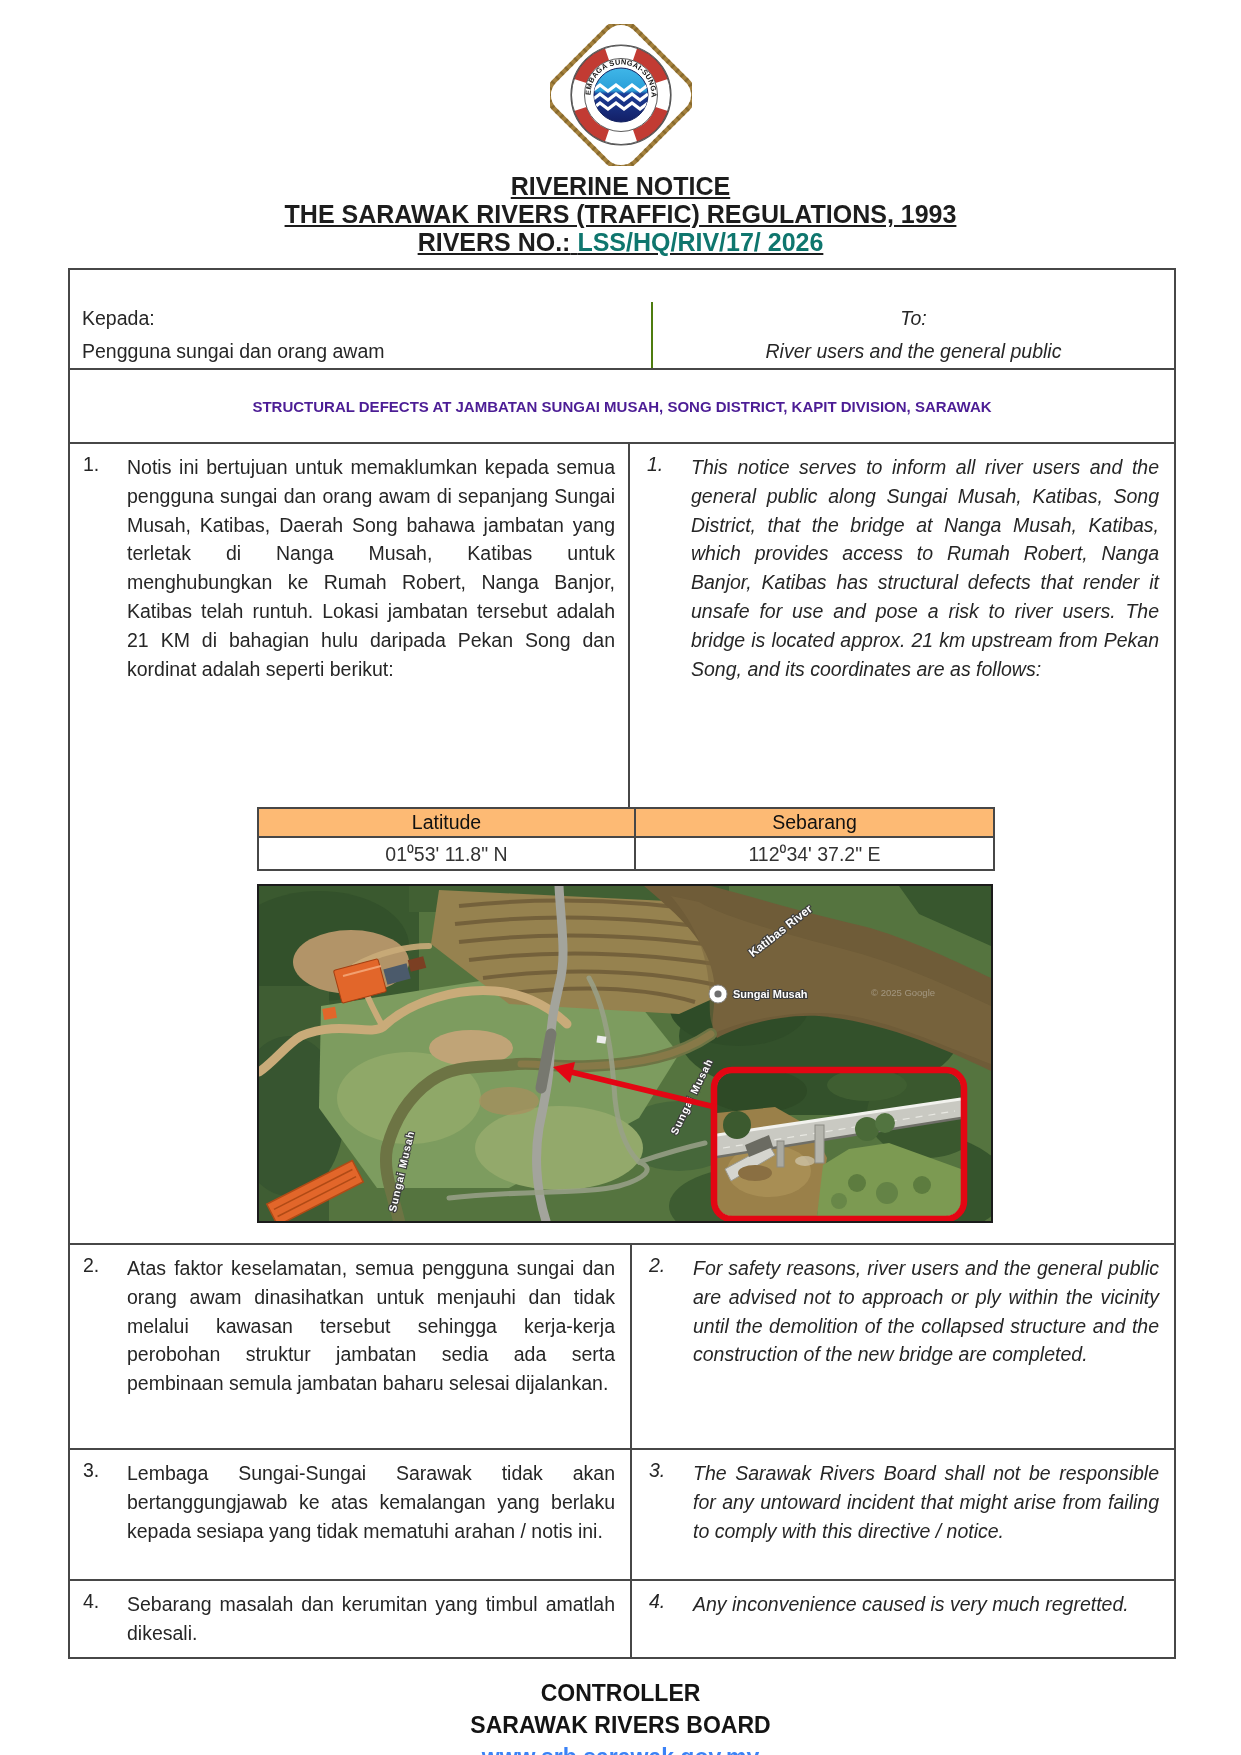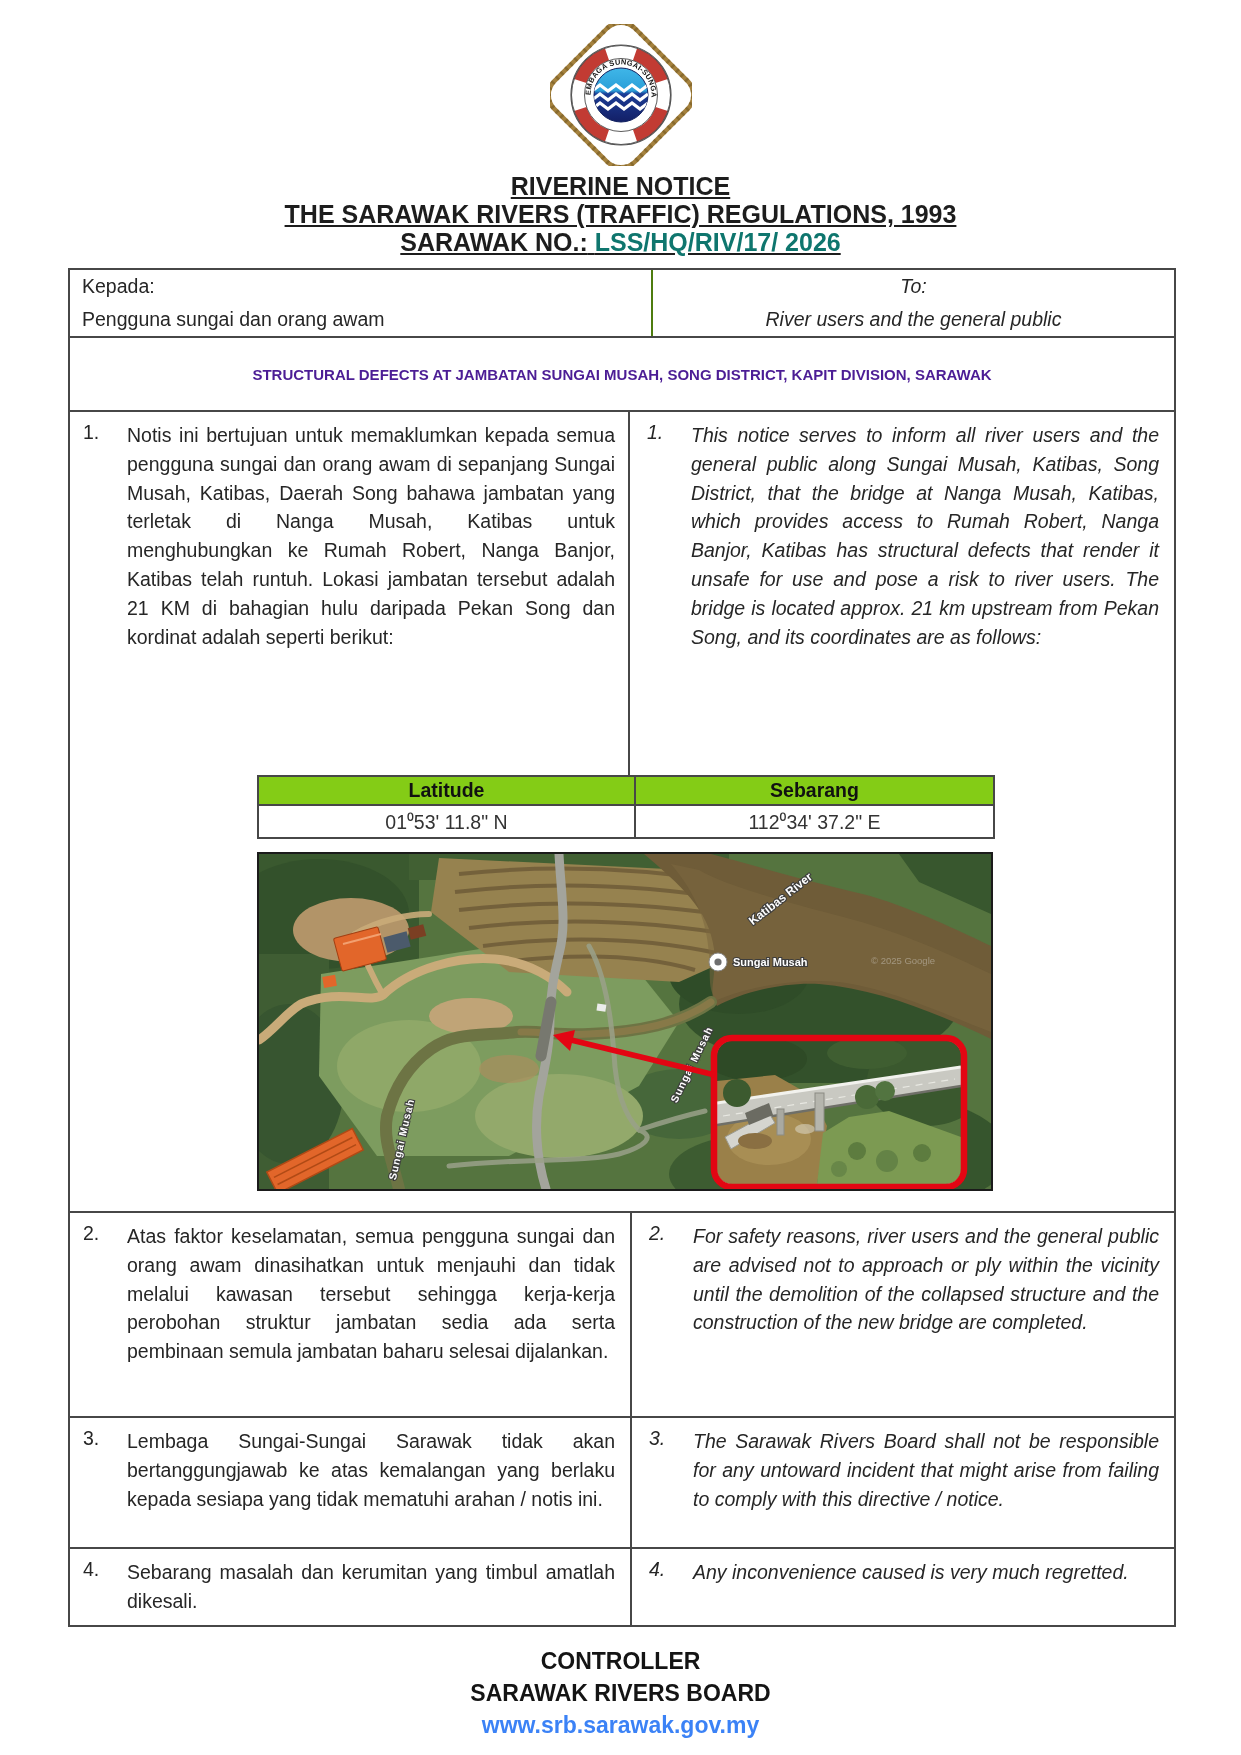--- a/index.html
+++ b/index.html
@@ -20,21 +20,21 @@
   .doc-table{
     position:relative;
     margin:12px 0 0 68px;
     width:1104px;
     border:2px solid #474747;
     font-size:19.5px;
   }
   .row{border-top:2px solid #474747;}
   .row:first-child{border-top:none;}
   
-  .row-recipient{display:grid;grid-template-columns:581px 1fr;height:66px;}
+  .row-recipient{display:grid;grid-template-columns:581px 1fr;height:66px;margin-top:32px;}
   .row-recipient .cell{padding:5px 12px;display:flex;flex-direction:column;justify-content:space-between;}
   .row-recipient .cell.en{border-left:2px solid #4d7c0f;font-style:italic;align-items:center;}
   
   .row-subject{min-height:72px;display:flex;align-items:center;justify-content:center;}
   .row-subject .subject-text{
     max-width:965px;margin:6px auto;text-align:center;font-weight:bold;font-size:15px;line-height:29px;color:#4c1d95;
   }
   
   .bi{display:grid;grid-template-columns:560px 1fr;}
   .bi .cell{padding:9px 15px 9px 13px;display:flex;align-items:flex-start;}
@@ -51,21 +51,21 @@
   }
   .bi-first{min-height:360px;position:relative;z-index:1;}
   .bi-first .cell.en{border-left:none;}
   
   .coords{
     position:relative;z-index:2;
     margin:3px 0 0 187px;width:734px;
     border:2px solid #474747;background:#fff;
     display:grid;grid-template-columns:375px 1fr;
   }
-  .coords .c-head{background:#84cc16;font-weight:bold;text-align:center;padding:2px 4px;color:#111;}
+  .coords .c-head{background:#fdba74;font-weight:normal;text-align:center;padding:2px 4px;color:#111;}
   .coords .c-val{text-align:center;padding:2px 0;border-top:2px solid #474747;color:#333;}
   .coords .c-right{border-left:2px solid #474747;}
   
   .map-frame{
     position:relative;z-index:2;
     margin:13px 0 0 187px;width:732px;height:335px;
     border:2px solid #1b1b1b;background:#55743f;line-height:0;
   }
   .row-cd .pad-bottom{height:20px;}
   
@@ -126,21 +126,21 @@
             <path d="M42 76 l8 -6 8 6 8 -6 8 6 8 -6 8 6 8 -6"></path>
             <path d="M42 85 l8 -6 8 6 8 -6 8 6 8 -6 8 6 8 -6"></path>
           </g>
         </g>
       </svg>
     </div>
     <div class="title-block">
       <div>RIVERINE NOTICE</div>
       <div>THE SARAWAK RIVERS (TRAFFIC) REGULATIONS, 1993</div>
       <div>
-        <span>SARAWAK NO.:</span>
+        <span>RIVERS NO.:</span>
         <span class="notice-no-value">LSS/HQ/RIV/17/ 2026</span>
       </div>
     </div>
   </div>
 
   <div class="doc-table">
 
     <div class="row row-recipient">
       <div class="cell ms">
         <div>Kepada:</div>

